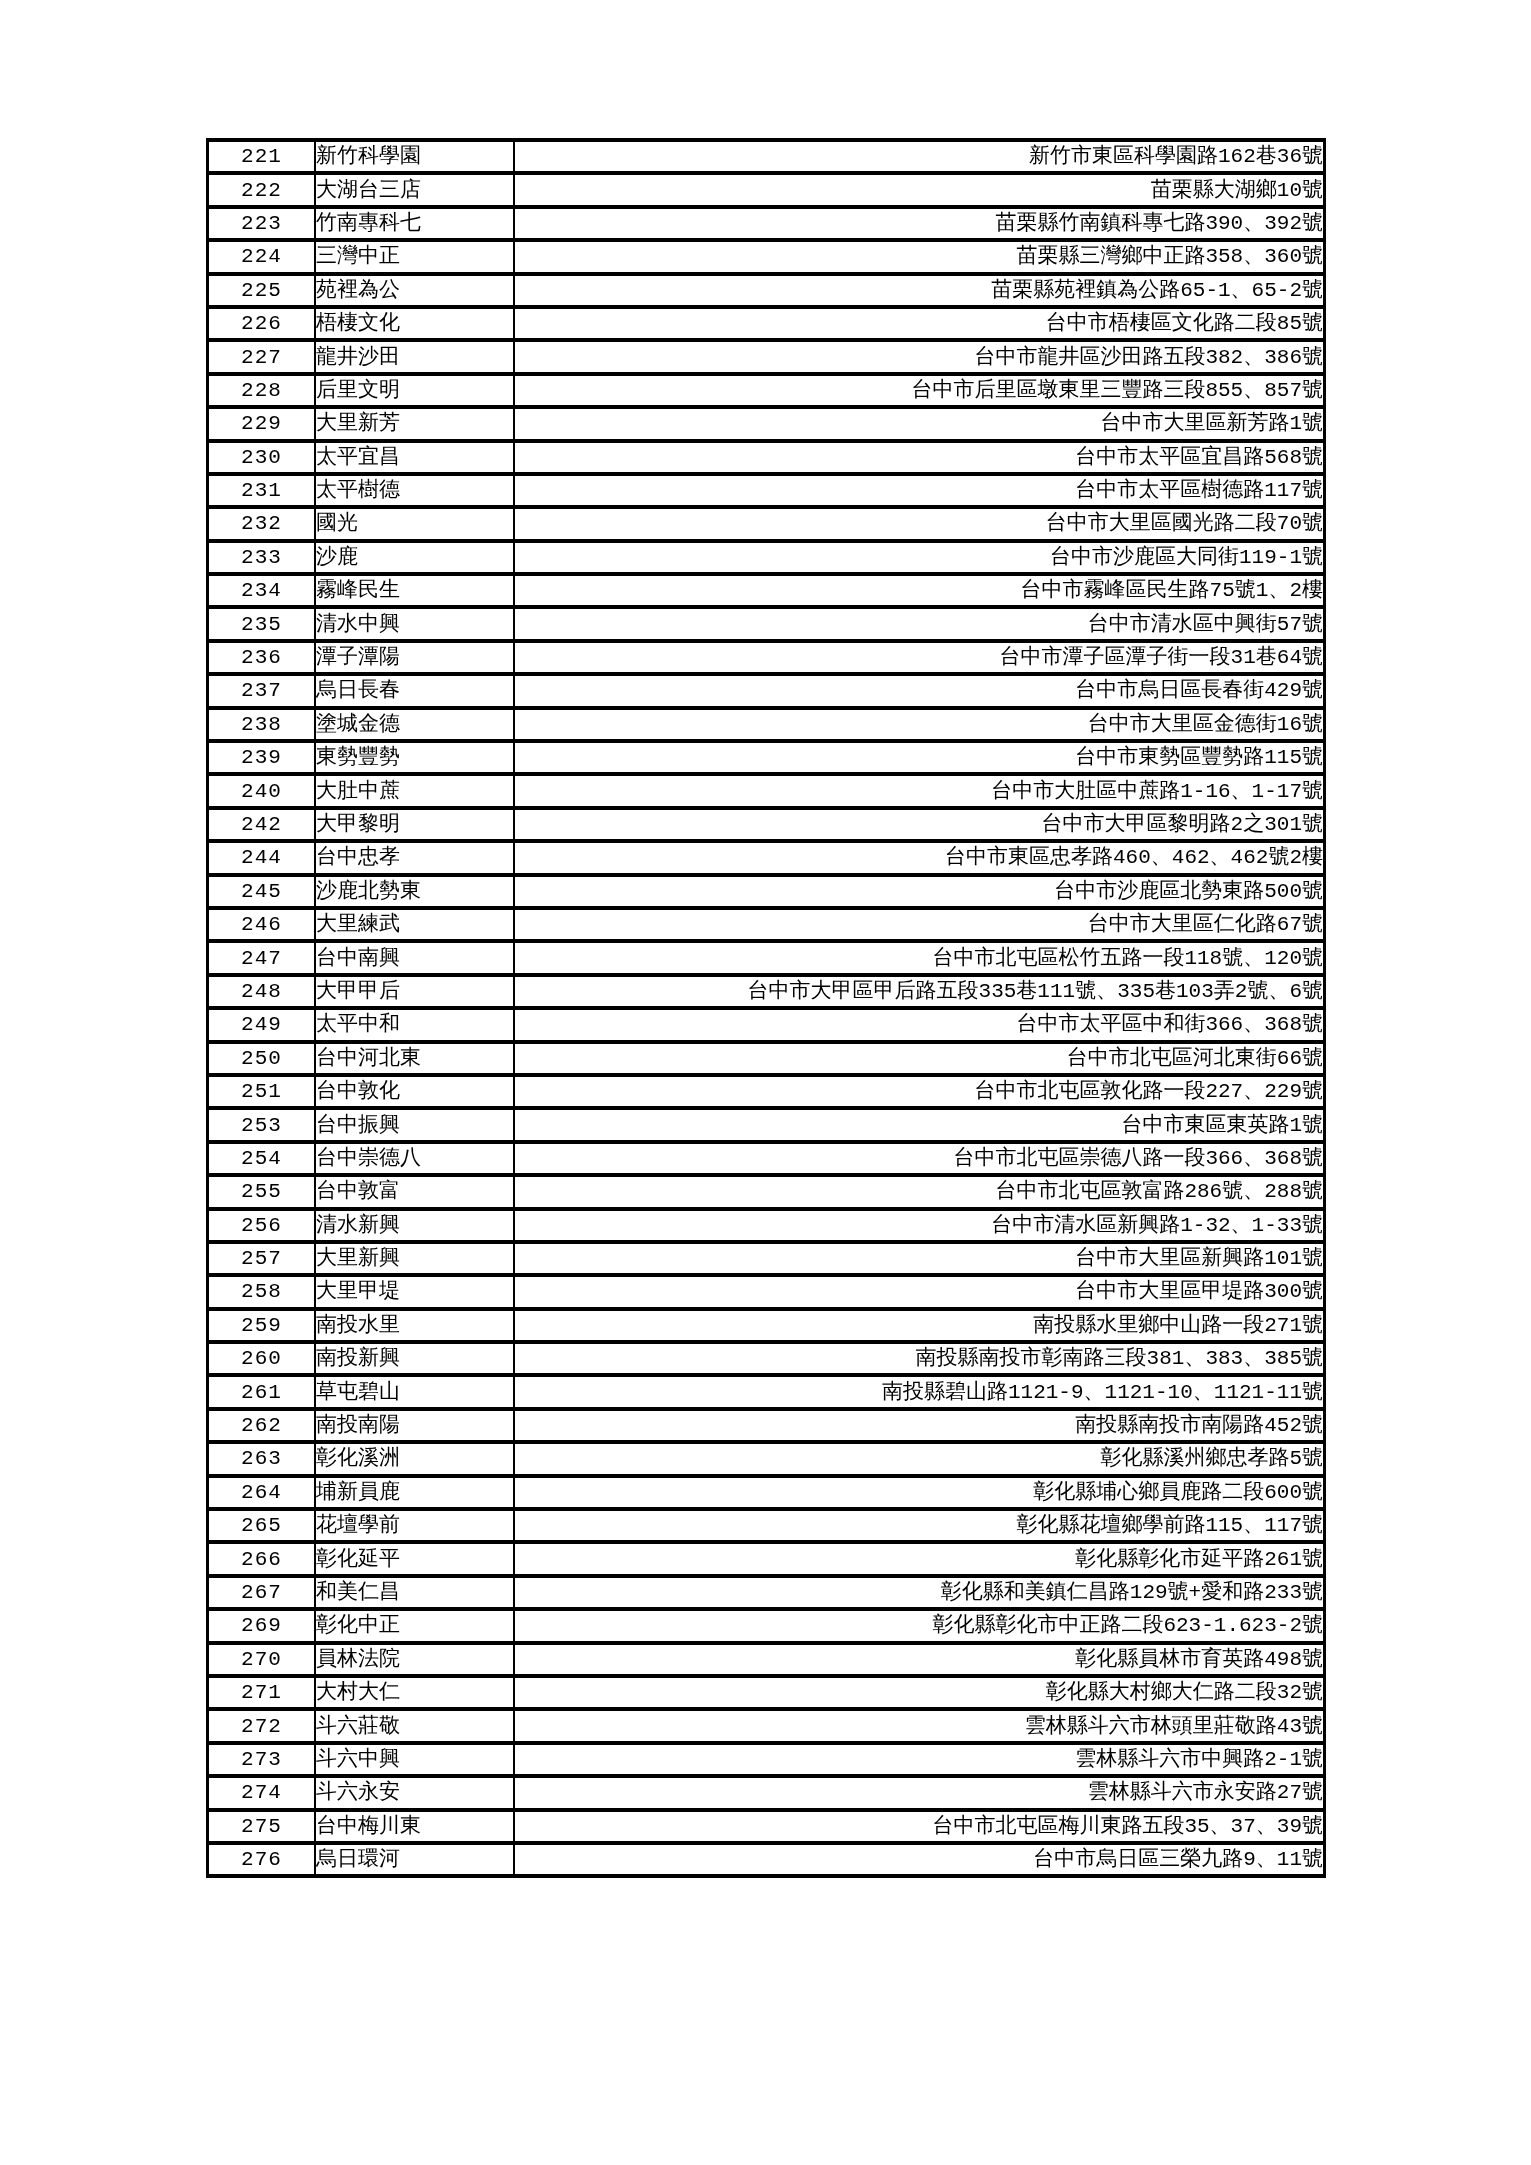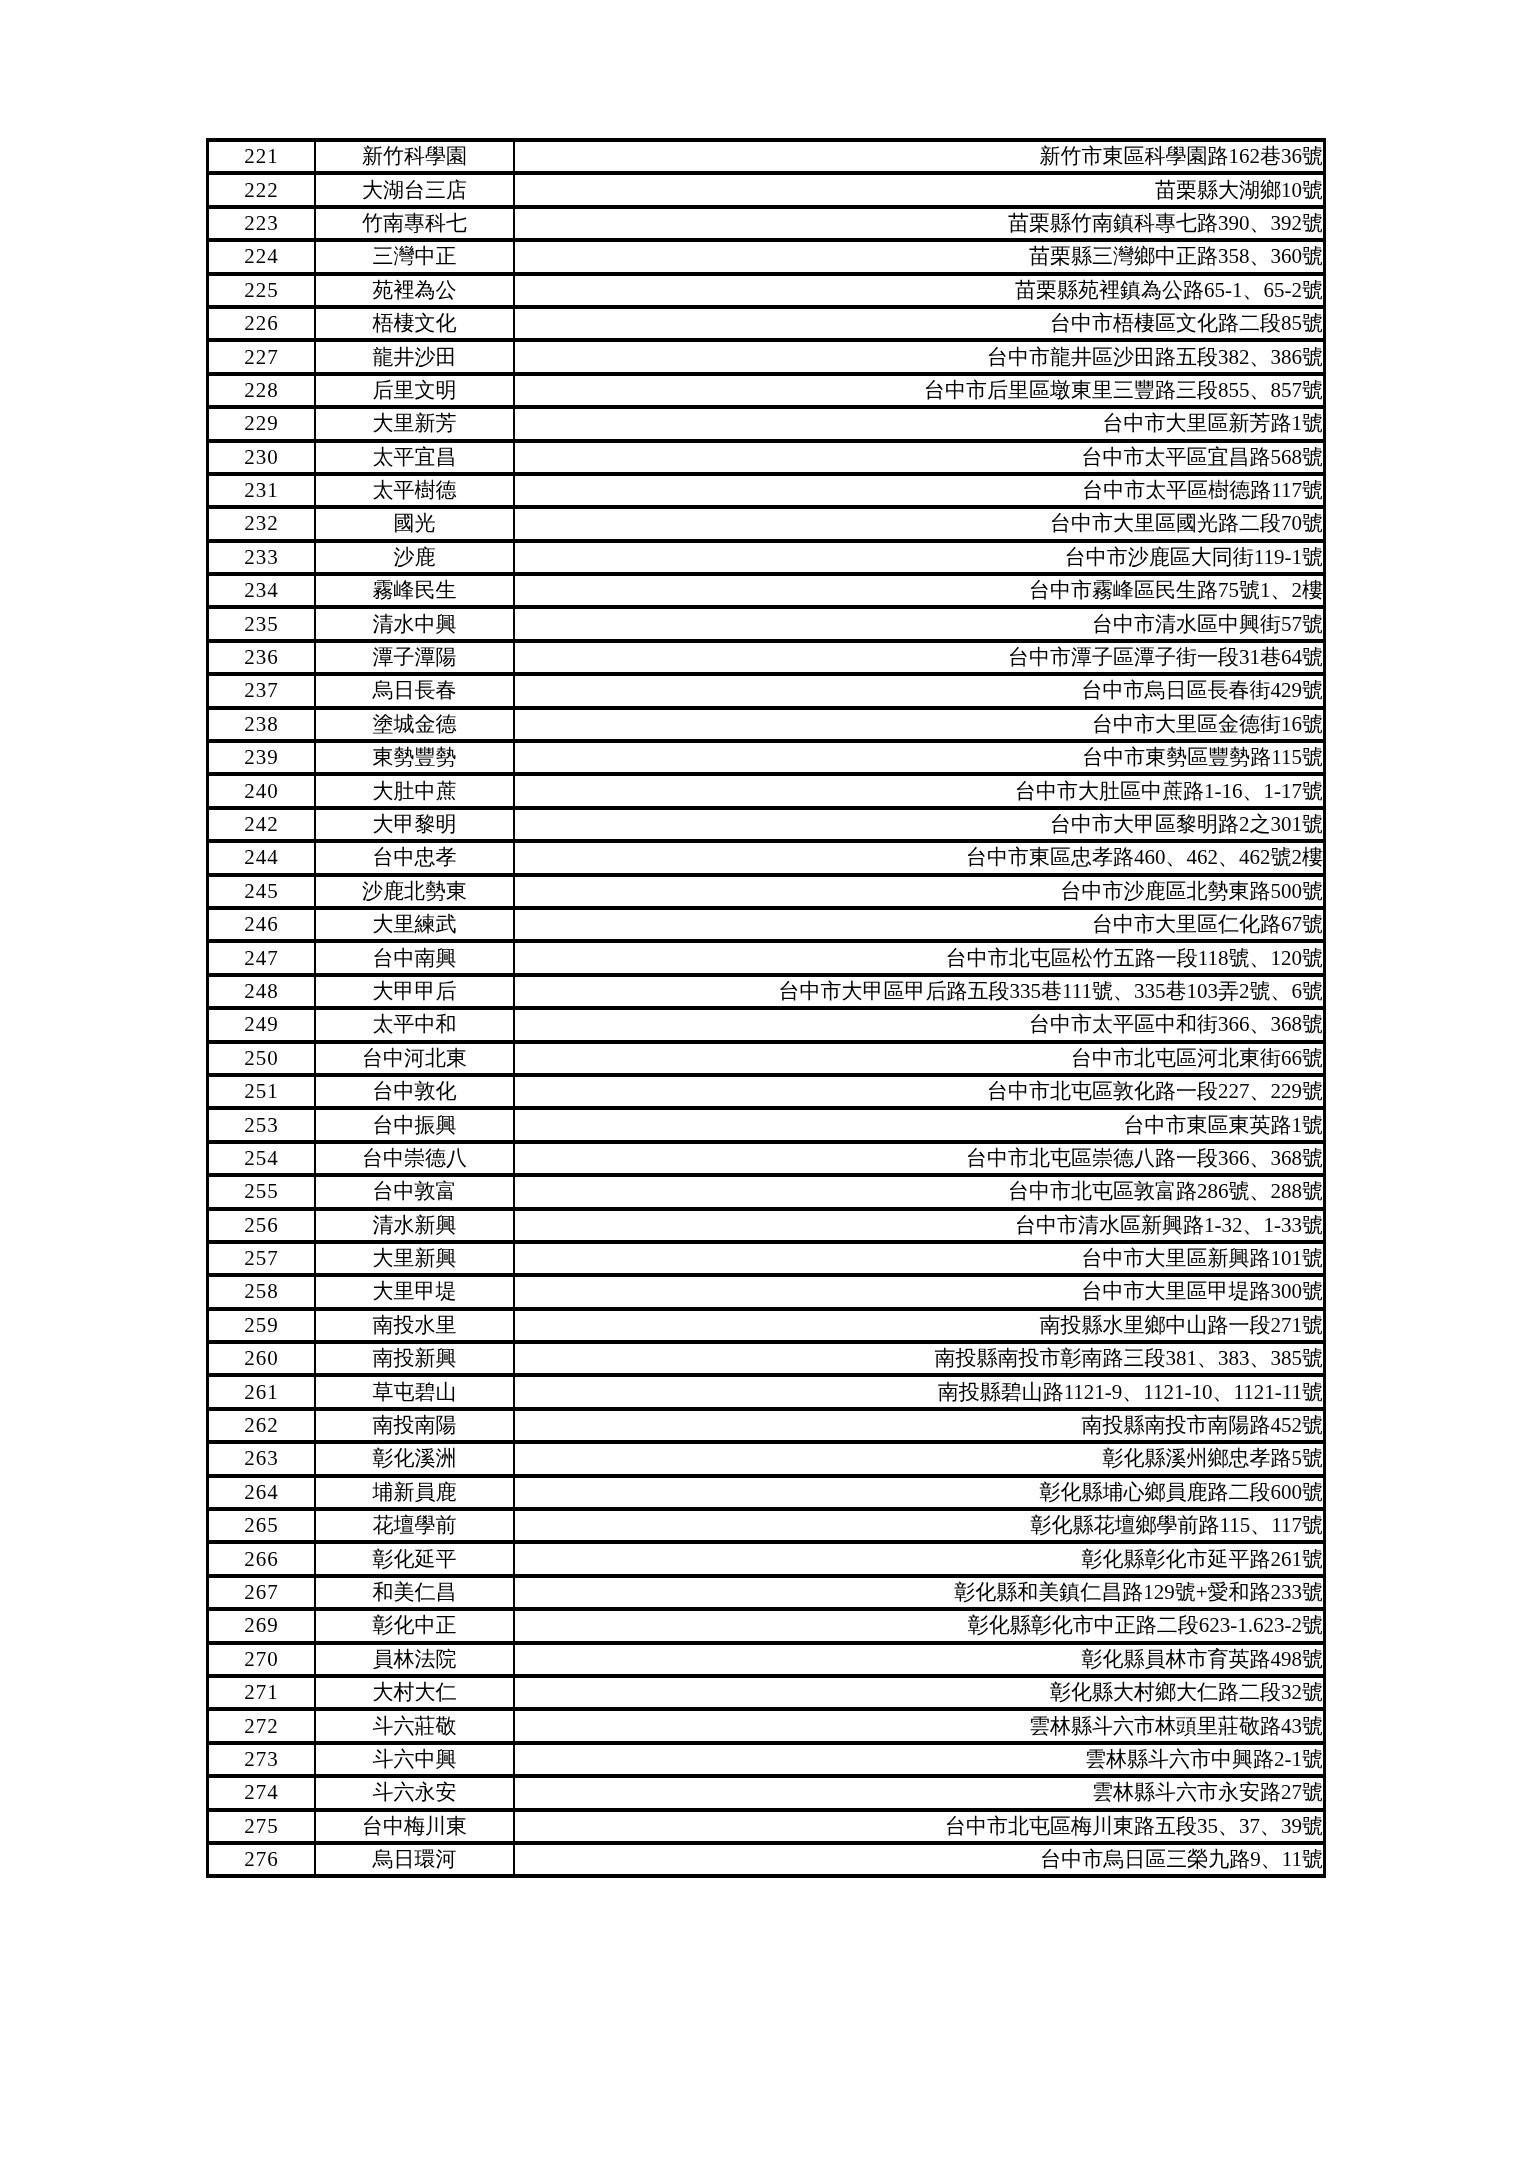--- a/index.html
+++ b/index.html
@@ -5,21 +5,21 @@
   html, body {
     margin: 0;
     padding: 0;
     background: #ffffff;
   }
   .page {
     position: relative;
     width: 1531px;
     height: 1995px;
     background: #ffffff;
-    font-family: Liberation Serif, serif;
+    font-family: Liberation Mono, monospace;
     color: #000000;
   }
   table.branch-table {
     position: absolute;
     left: 206px;
     top: 138px;
     width: 1110px;
     border-collapse: collapse;
     table-layout: fixed;
     border: 3px solid #000000;
@@ -37,21 +37,21 @@
     white-space: nowrap;
     overflow: hidden;
   }
   td.col-no {
     width: 105px;
     text-align: center;
     letter-spacing: 1px;
   }
   td.col-name {
     width: 197px;
-    text-align: center;
+    text-align: left;
     padding-left: 8px;
   }
   td.col-address {
     width: 808px;
     text-align: right;
     padding-left: 9px;
   }
 </style>
 </head>
 <body>

